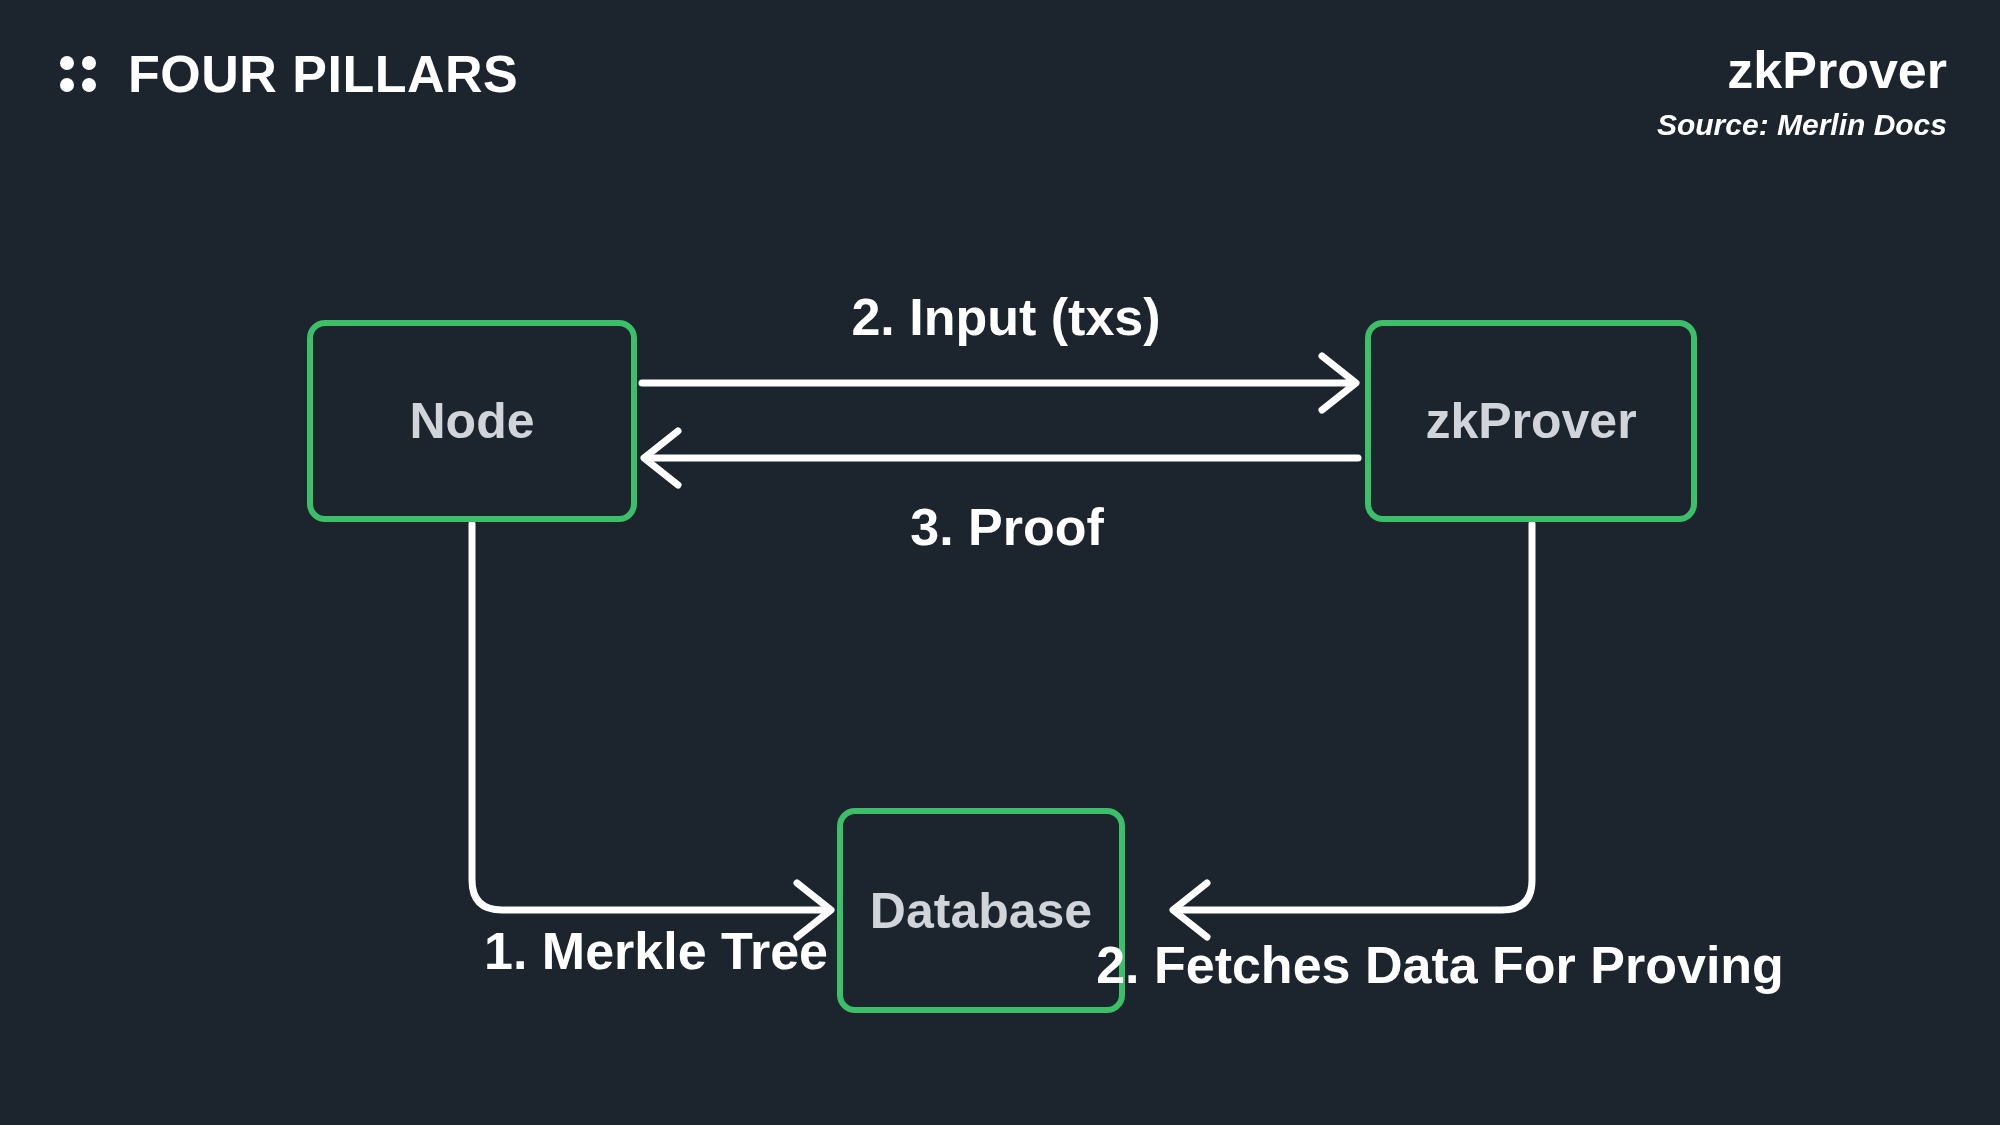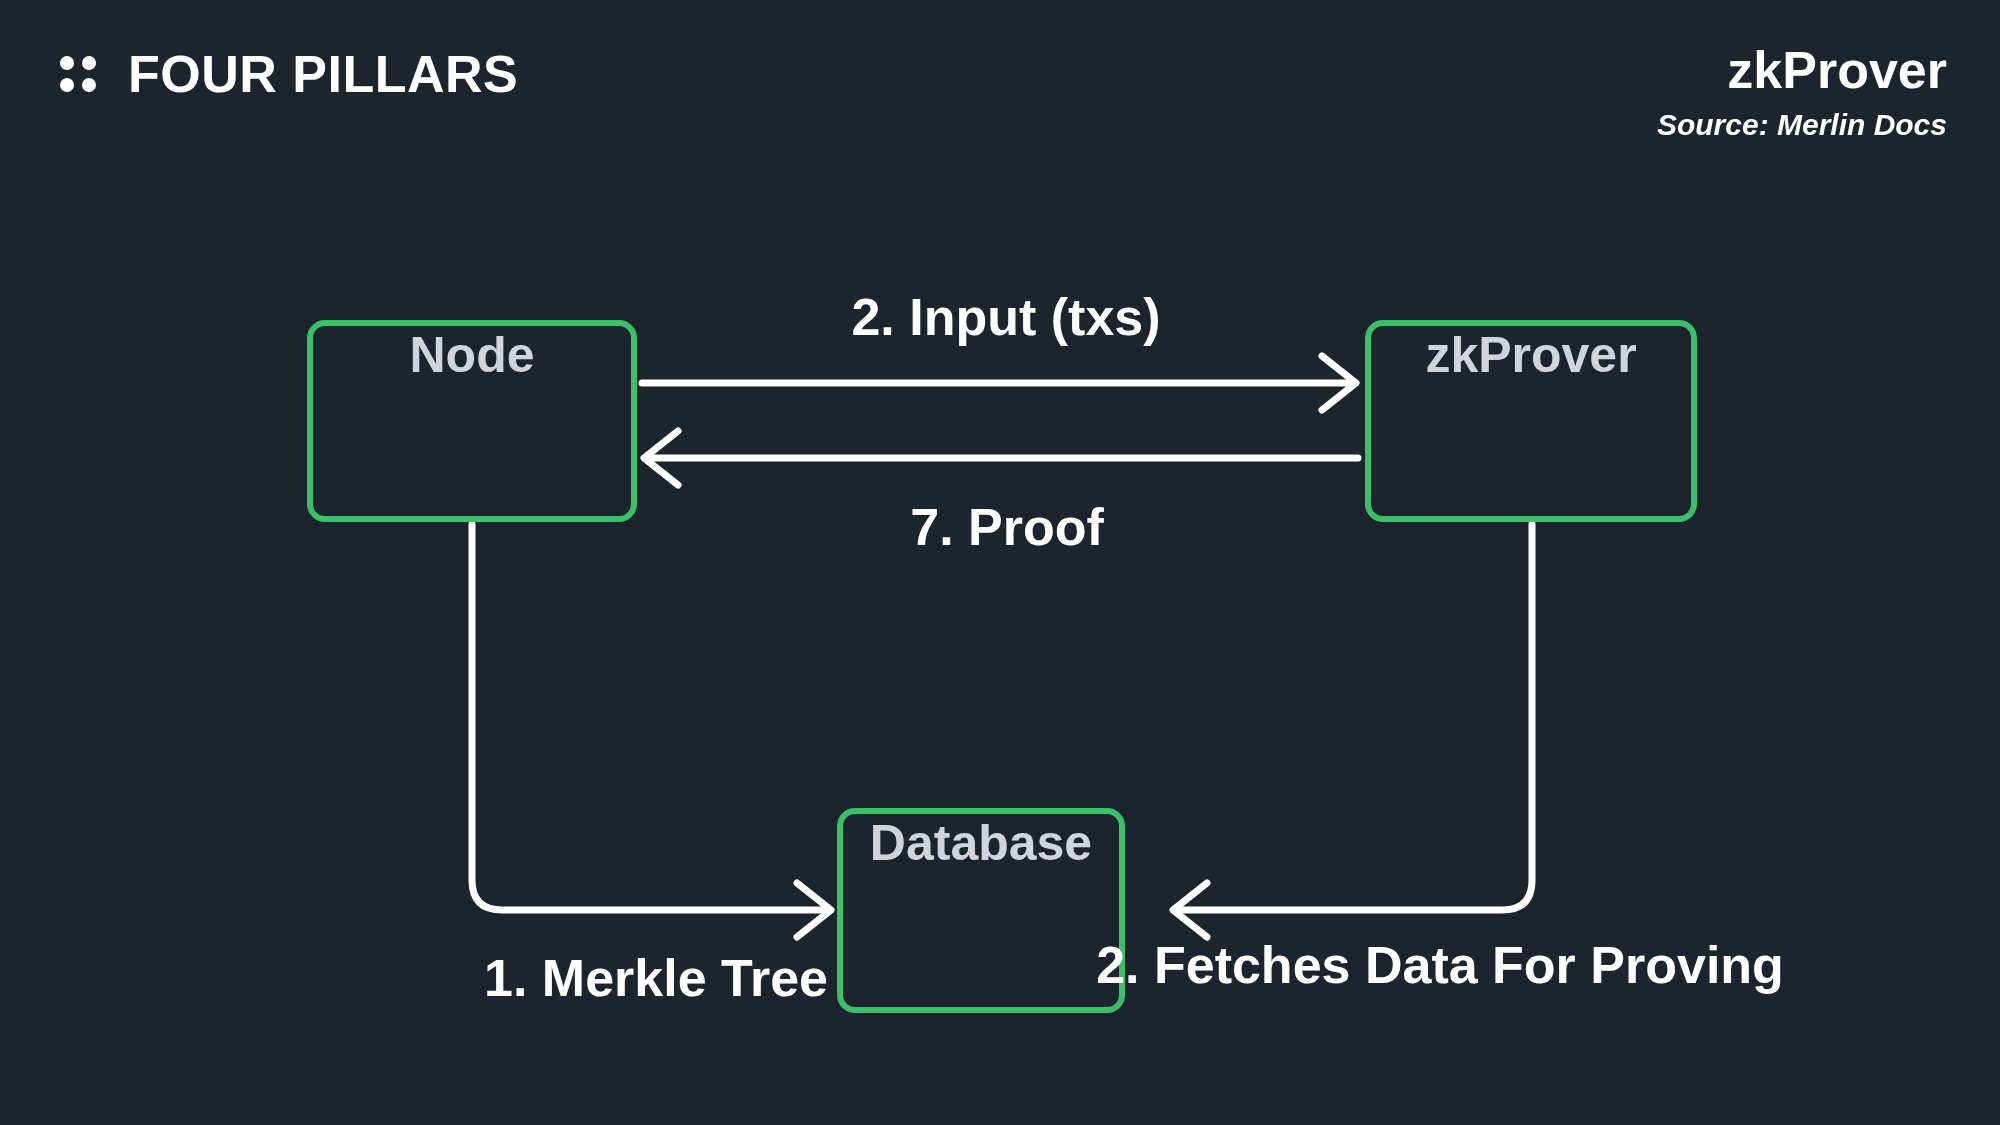--- a/index.html
+++ b/index.html
@@ -65,20 +65,21 @@
     line-height: 1;
   }
 
   
   .dbox {
     position: absolute;
     border: 6px solid var(--accent, #3bbf69);
     border-radius: 18px;
     background: var(--bg, #1c242e);
     display: flex;
+    align-items: center;
     justify-content: center;
     box-sizing: border-box;
   }
   .dbox .dbox-label {
     color: var(--box-label, #d1d5da);
     font-size: 50px;
     font-weight: 700;
   }
   .box-node     { left: 307px;  top: 320px; width: 330px; height: 202px; }
   .box-zkprover { left: 1365px; top: 320px; width: 332px; height: 202px; }
@@ -106,21 +107,21 @@
     position: absolute;
     transform: translateX(-50%);
     color: var(--text, #ffffff);
     font-size: 52px;
     font-weight: 700;
     white-space: nowrap;
     line-height: 44px;
   }
   .lbl-input   { left: 1006px; top: 295px; }
   .lbl-proof   { left: 1007px; top: 505px; }
-  .lbl-merkle  { left: 656px;  top: 956px; }
+  .lbl-merkle  { left: 656px;  top: 929px; }
   .lbl-fetches { left: 1440px; top: 943px; }
 </style>
 </head>
 <body>
 
 <div class="canvas">
 
   <div class="logo">
     <div class="logo-dots">
       <span></span>
@@ -163,17 +164,17 @@
     <span class="dbox-label">Node</span>
   </div>
   <div class="dbox box-zkprover">
     <span class="dbox-label">zkProver</span>
   </div>
   <div class="dbox box-database">
     <span class="dbox-label">Database</span>
   </div>
 
   <div class="edge-label lbl-input">2. Input (txs)</div>
-  <div class="edge-label lbl-proof">7. Proof</div>
+  <div class="edge-label lbl-proof">3. Proof</div>
   <div class="edge-label lbl-merkle">1. Merkle Tree</div>
   <div class="edge-label lbl-fetches">2. Fetches Data For Proving</div>
 
 </div>
 
 </body></html>

